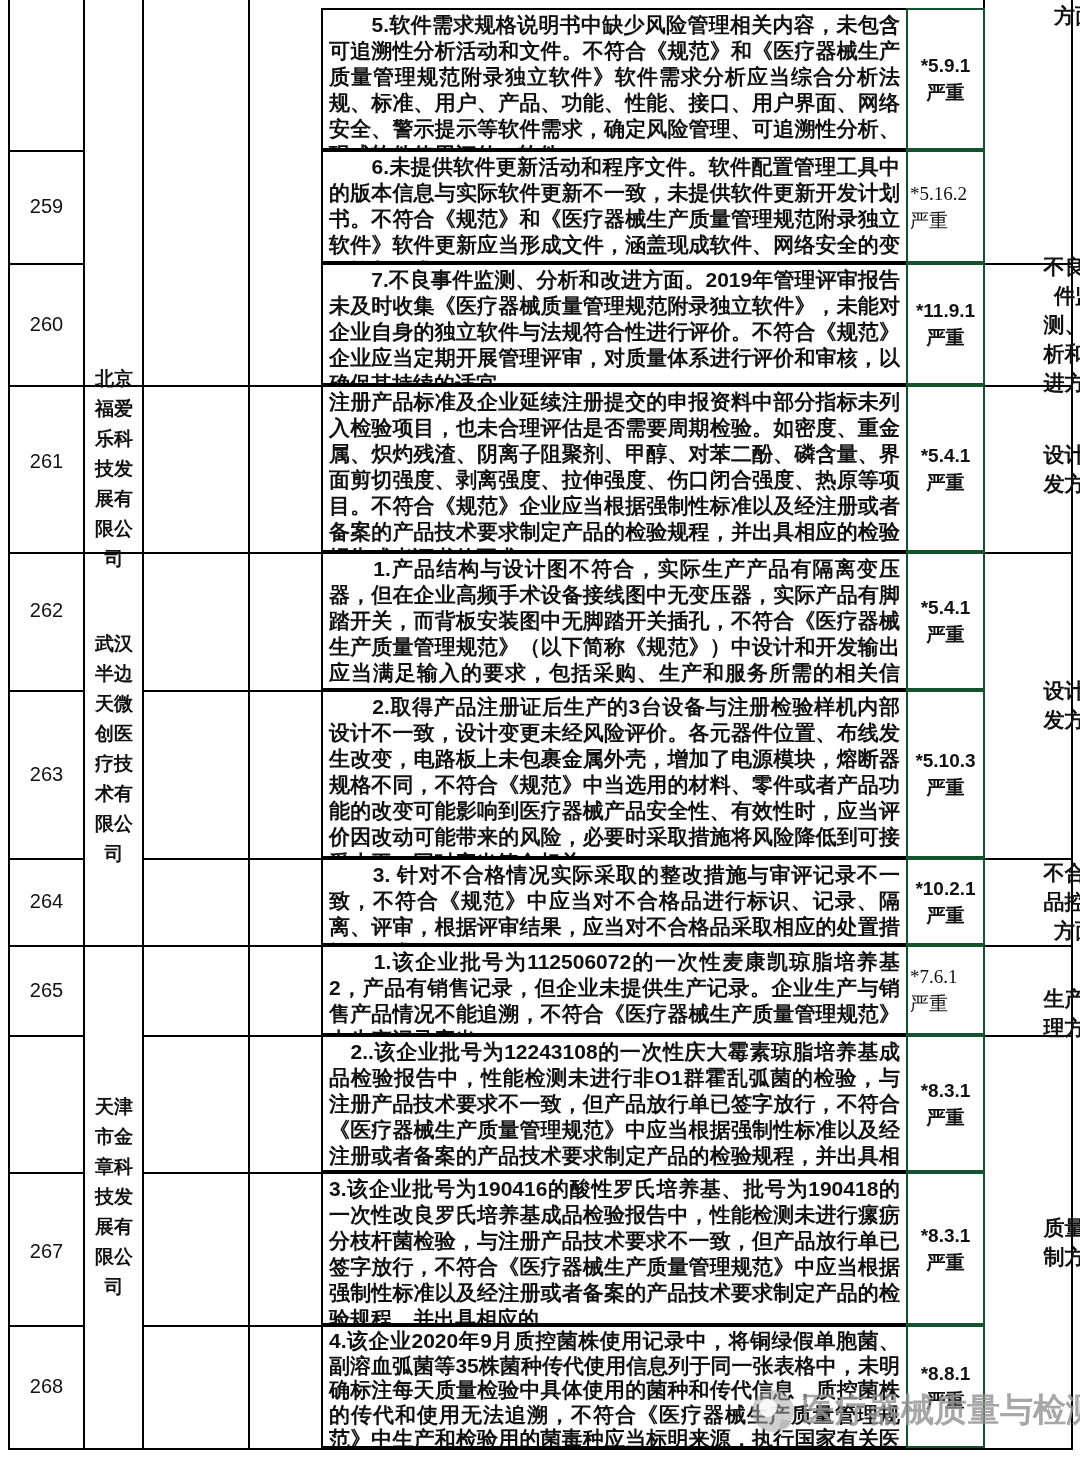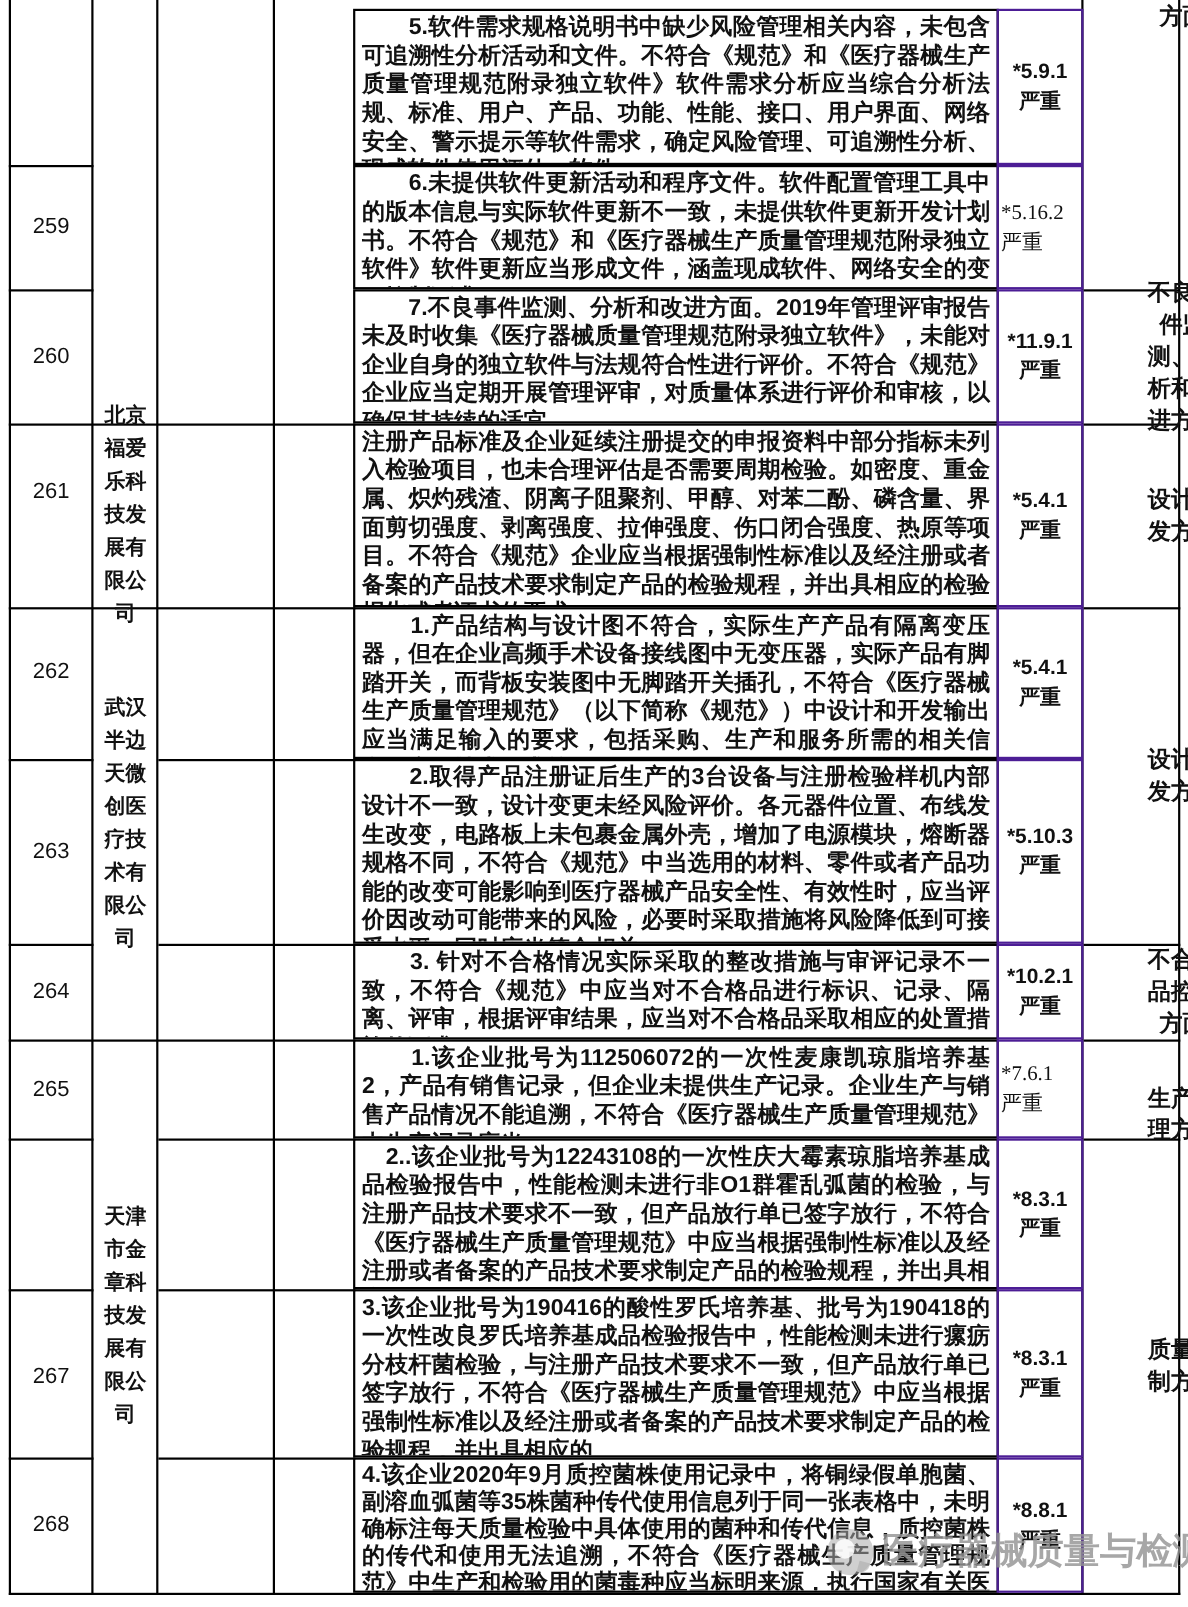--- a/index.html
+++ b/index.html
@@ -4,21 +4,21 @@
 <style>
   html,body{margin:0;padding:0;background:#ffffff;}
   .page{position:relative;width:1080px;height:1461px;background:#ffffff;overflow:hidden;
         font-family:"Liberation Sans",sans-serif;color:#111;}
   .vline{position:absolute;width:2px;background:#000;top:0;height:1450px;}
   .hline{position:absolute;height:2px;background:#000;}
   .dbox{position:absolute;left:321px;width:587px;border:2px solid #000;box-sizing:border-box;
         overflow:hidden;padding:2px 6px 0 6px;font-size:21px;line-height:26px;font-weight:600;
         text-align:justify;text-justify:inter-ideograph;letter-spacing:0px;}
   .dbox.tight{line-height:24.5px;}
-  .cbox{position:absolute;left:906px;width:79px;border:2px solid #4c1d95;box-sizing:border-box;
+  .cbox{position:absolute;left:906px;width:79px;border:2px solid #14532d;box-sizing:border-box;
         overflow:hidden;display:flex;flex-direction:column;align-items:center;justify-content:center;
         font-size:19px;line-height:27px;font-weight:600;text-align:left;}
   .cbox.leftal{align-items:flex-start;padding-left:2px;font-weight:400;
         font-family:"Liberation Serif",serif;}
   .numcell{position:absolute;left:10px;width:73px;display:flex;align-items:center;justify-content:center;
         font-size:20px;font-weight:400;}
   .compcell{position:absolute;left:86px;width:56px;display:flex;align-items:center;justify-content:center;
         text-align:center;font-size:19px;line-height:30px;font-weight:600;word-break:break-all;}
   .catcell{position:absolute;left:985px;width:86px;display:flex;align-items:center;justify-content:center;
         text-align:center;font-size:21px;line-height:29px;font-weight:600;word-break:break-all;
@@ -66,21 +66,21 @@
   <div class="hline" style="left:985px;width:88px;top:385px"></div>
   <div class="hline" style="left:985px;width:88px;top:552px"></div>
   <div class="hline" style="left:985px;width:88px;top:858px"></div>
   <div class="hline" style="left:985px;width:88px;top:945px"></div>
   <div class="hline" style="left:985px;width:88px;top:1035px"></div>
 
   <div class="hline" style="left:8px;width:1065px;top:1448px"></div>
 
   <div class="numcell" style="top:150px;height:113px">259</div>
   <div class="numcell" style="top:263px;height:122px">260</div>
-  <div class="numcell" style="top:385px;height:124px">261</div>
+  <div class="numcell" style="top:399px;height:124px">261</div>
   <div class="numcell" style="top:552px;height:116px">262</div>
   <div class="numcell" style="top:690px;height:168px">263</div>
   <div class="numcell" style="top:858px;height:87px">264</div>
   <div class="numcell" style="top:945px;height:90px">265</div>
   <div class="numcell" style="top:1172px;height:159px">267</div>
   <div class="numcell" style="top:1325px;height:123px">268</div>
 
   <div class="compcell" style="top:385px;height:167px">北京福爱乐科技发展有限公司</div>
   <div class="compcell" style="top:552px;height:393px">武汉半边天微创医疗技术有限公司</div>
   <div class="compcell" style="top:945px;height:503px">天津市金章科技发展有限公司</div>

